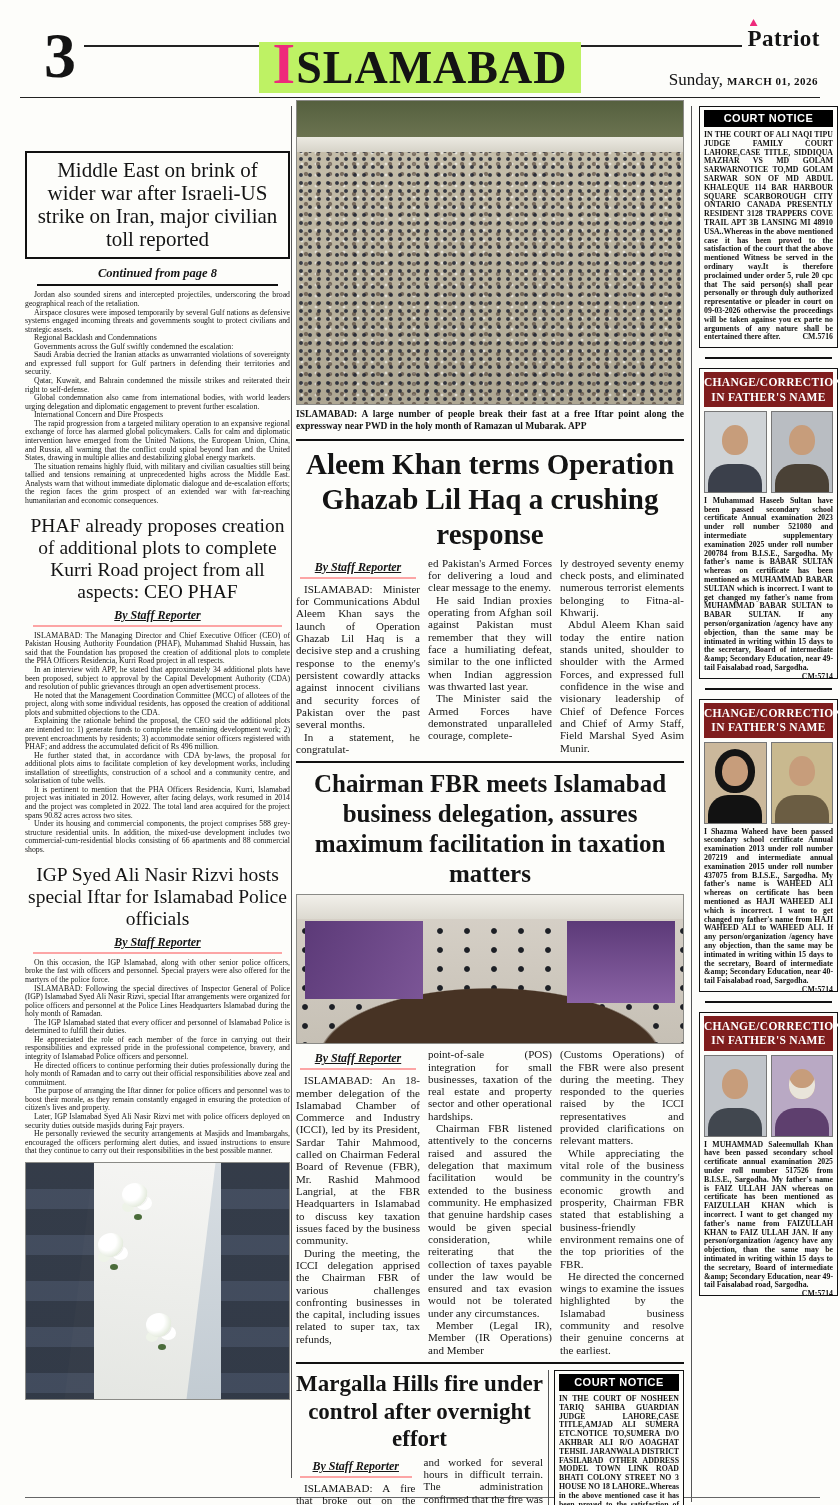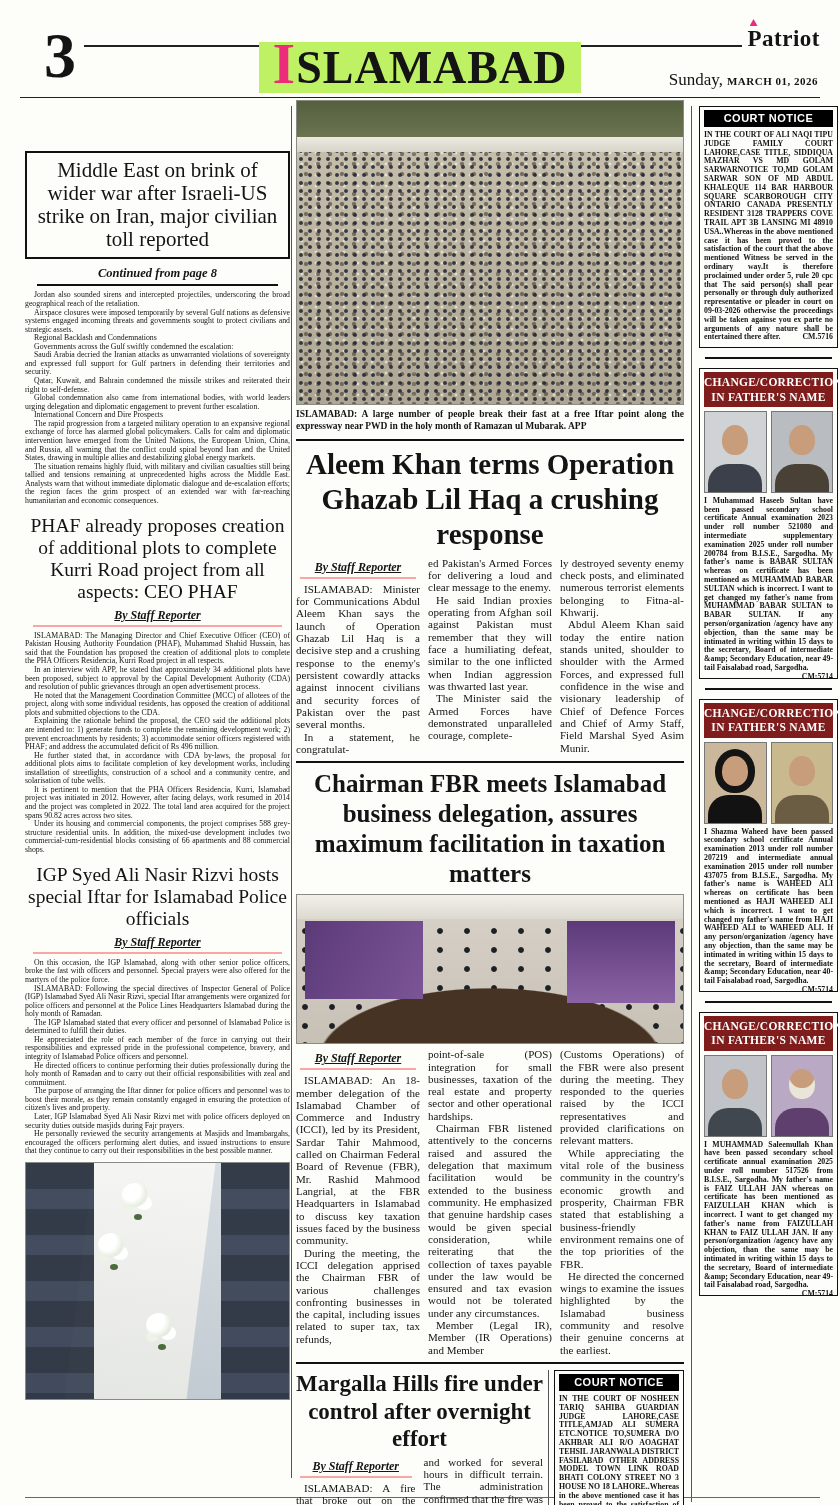--- a/index.html
+++ b/index.html
@@ -170,21 +170,21 @@
     <article>
       <div class="col-head">IGP Syed Ali Nasir Rizvi hosts special Iftar for Islamabad Police officials</div>
       <div class="byline-wrap">
         <span class="byline">By Staff Reporter</span>
       </div>
       <div class="body-text">
           <p class="bp">On this occasion, the IGP Islamabad, along with other senior police officers, broke the fast with officers and personnel. Special prayers were also offered for the martyrs of the police force.</p>
           <p class="bp">ISLAMABAD: Following the special directives of Inspector General of Police (IGP) Islamabad Syed Ali Nasir Rizvi, special Iftar arrangements were organized for police officers and personnel at the Police Lines Headquarters Islamabad during the holy month of Ramadan.</p>
           <p class="bp">The IGP Islamabad stated that every officer and personnel of Islamabad Police is determined to fulfill their duties.</p>
           <p class="bp">He appreciated the role of each member of the force in carrying out their responsibilities and expressed pride in the professional competence, bravery, and integrity of Islamabad Police officers and personnel.</p>
-          <p class="bp">He directed officers to continue performing their duties professionally during the holy month of Ramadan and to carry out their official responsibilities with zeal and commitment.</p>
+          <p class="bp">He directed officers to continue performing their duties professionally during the holy month of Ramadan and to carry out their official responsibilities above zeal and commitment.</p>
           <p class="bp">The purpose of arranging the Iftar dinner for police officers and personnel was to boost their morale, as they remain constantly engaged in ensuring the protection of citizen's lives and property.</p>
           <p class="bp">Later, IGP Islamabad Syed Ali Nasir Rizvi met with police officers deployed on security duties outside masjids during Fajr prayers.</p>
           <p class="bp">He personally reviewed the security arrangements at Masjids and Imambargahs, encouraged the officers performing alert duties, and issued instructions to ensure that they continue to carry out their responsibilities in the best possible manner.</p>
         </div>
       <div class="photo photo-iftar">
         <div class="tableclot"></div>
         <div class="crowd-l"></div>
         <div class="crowd-r"></div>
         <div class="bouquet b1"></div>
         <div class="bouquet b2"></div>

